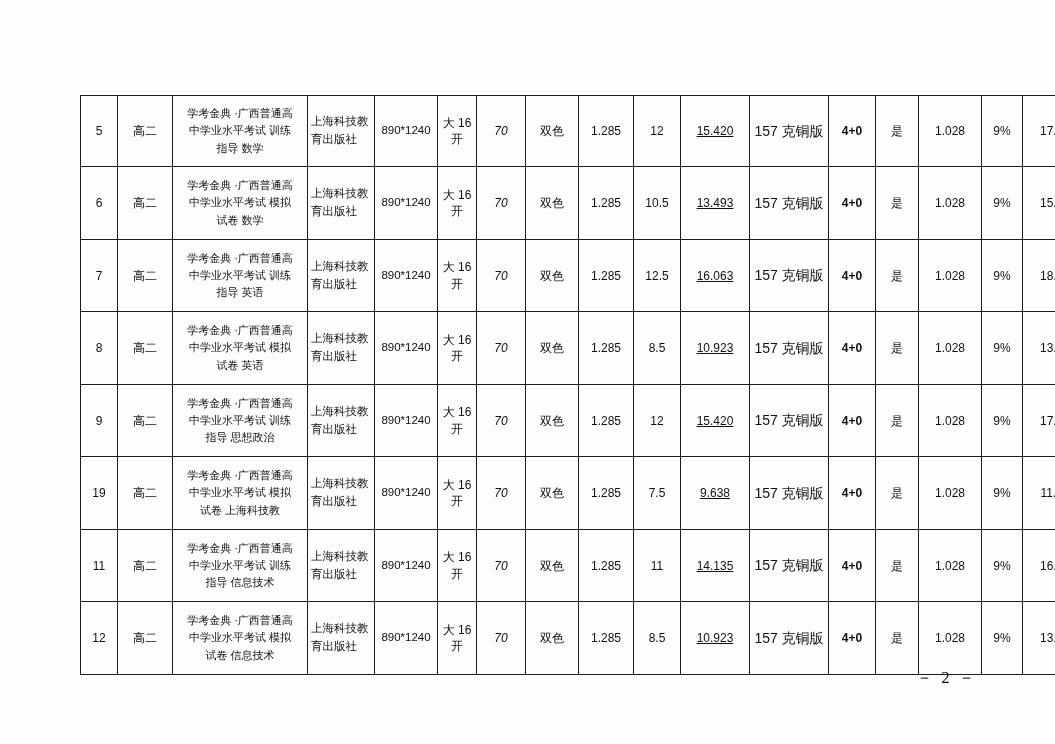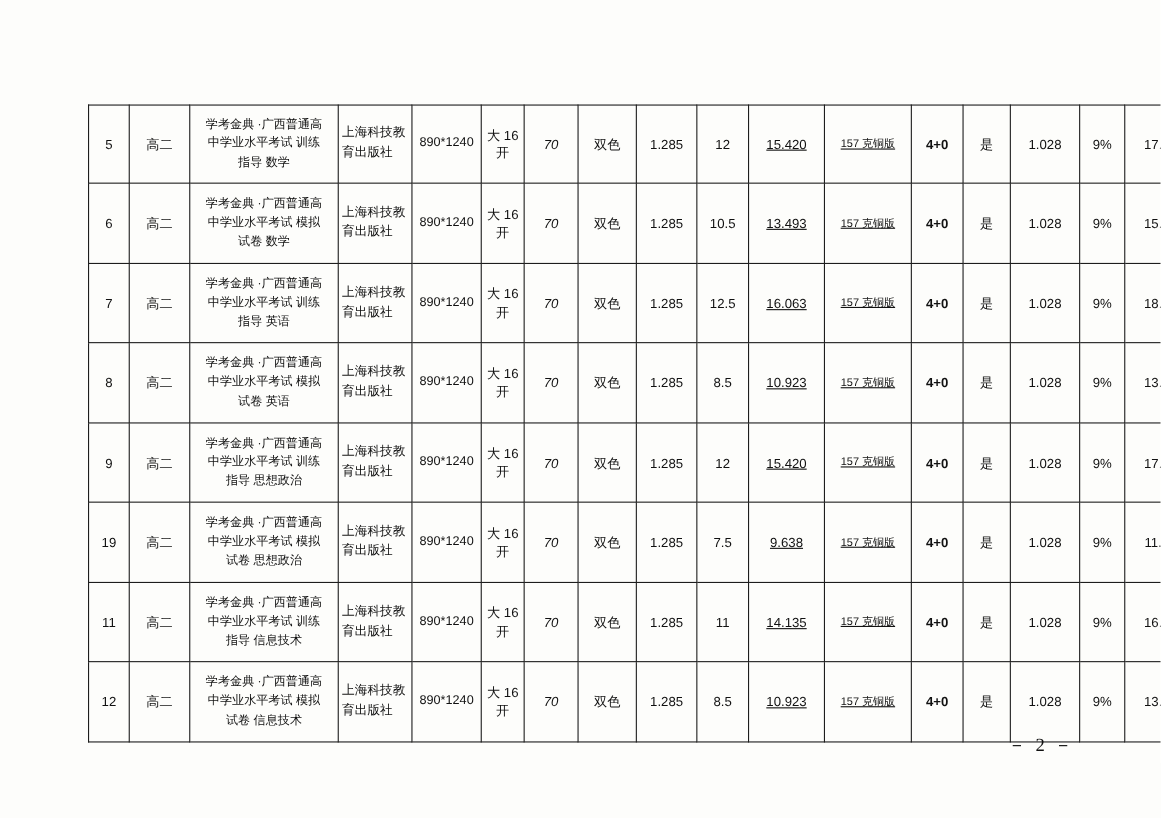--- a/index.html
+++ b/index.html
@@ -44,21 +44,21 @@
   td.c-grade    { width: 52px; }
   td.c-name     { width: 126px; text-align: center; padding: 4px 4px; line-height: 1.55; font-size: 11px; }
   td.c-press    { width: 60px;  text-align: left; padding: 4px 3px; line-height: 1.55; font-size: 11.5px; }
   td.c-size     { width: 60px;  font-size: 11.5px; }
   td.c-format   { width: 36px;  font-size: 12px; line-height: 1.35; }
   td.c-gram     { width: 46px; font-style: italic; }
   td.c-color    { width: 50px; }
   td.c-price    { width: 52px; }
   td.c-sheets   { width: 44px; }
   td.c-amount   { width: 66px; text-decoration: underline; }
-  td.c-cover    { width: 76px;  font-size: 10px; text-decoration: underline; }
+  td.c-cover    { width: 76px;  font-size: 14px; }
   td.c-print    { width: 44px; font-weight: bold; }
   td.c-yes      { width: 40px; }
   td.c-unit     { width: 60px; }
   td.c-rate     { width: 38px; }
   td.c-total    { width: 62px; }
 
   .row-5  td { height: 62px; }
   .row-6  td { height: 64px; }
   .row-7  td { height: 63px; }
   .row-8  td { height: 64px; }
@@ -231,21 +231,21 @@
           <td class="c-unit">1.028</td>
           <td class="c-rate">9%</td>
           <td class="c-total">17.95</td>
         </tr>
         <tr class="row-10">
           <td class="c-idx">19</td>
           <td class="c-grade">高二</td>
           <td class="c-name">
             <span class="name-line">学考金典 ·广西普通高</span>
             <span class="name-line">中学业水平考试 模拟</span>
-            <span class="name-line">试卷 思想政治</span>
+            <span class="name-line">试卷 上海科技教</span>
           </td>
           <td class="c-press">
             <span class="press-line">上海科技教</span>
             <span class="press-line">育出版社</span>
           </td>
           <td class="c-size">890*1240</td>
           <td class="c-format">
             <span class="fmt-line">大 16</span>
             <span class="fmt-line">开</span>
           </td>

